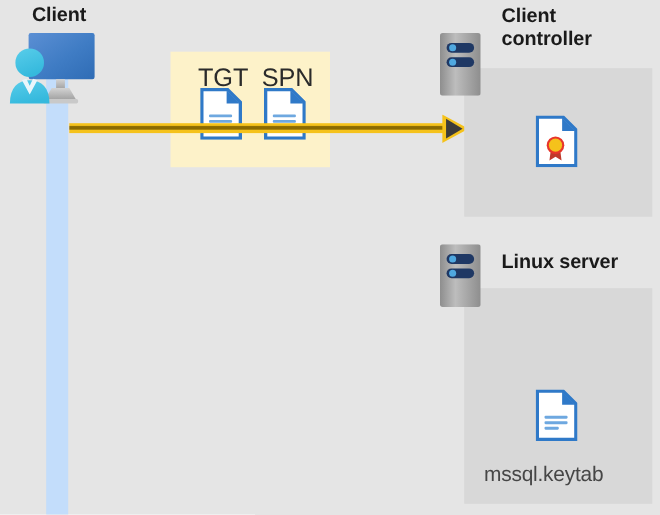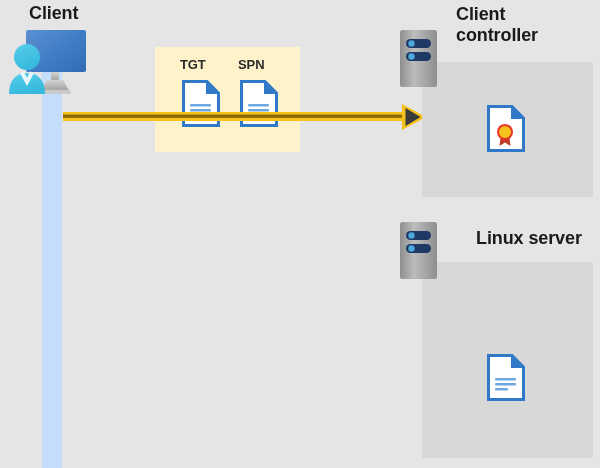--- a/index.html
+++ b/index.html
@@ -32,35 +32,34 @@
   .title-label {
     font-weight: bold;
     color: #1a1a1a;
     font-size: 18px;
     line-height: 21px;
     letter-spacing: -0.1px;
     white-space: pre-line;
   }
   #client-title { left: 29px; top: 3px; }
   #dc-title { left: 456px; top: 4px; }
-  #linux-title { left: 456px; top: 228px; margin-left: 20px; }
+  #linux-title { left: 456px; top: 228px; }
 
   #keytab-label {
     left: 440px;
     top: 421px;
     font-size: 19px;
     color: #464646;
     letter-spacing: -0.2px;
   }
 
   .doc-cap {
-    font-size: 13px;
+    font-size: 23px;
     color: #2b2b2b;
     letter-spacing: -0.1px;
-    font-weight: bold;
   }
   #tgt-cap { left: 180px; top: 57px; }
   #spn-cap { left: 238px; top: 57px; text-align: center; }
 
   
   #client-icon { left: 6px; top: 26px; width: 84px; height: 72px; }
 
   
   #token-box {
     left: 155px;
@@ -247,14 +246,15 @@
       <path d="M1.5 1.5 H25 L36.5 13 V45.5 H1.5 Z" fill="#ffffff" stroke="#2f79c8" stroke-width="3"></path>
       <path d="M24 2 L36 14 H24 Z" fill="#2f79c8"></path>
       <g fill="#6ea8e0">
         <rect x="8" y="24" width="21" height="2.6" rx="1"></rect>
         <rect x="8" y="29" width="21" height="2.6" rx="1"></rect>
         <rect x="8" y="34" width="13" height="2.6" rx="1"></rect>
       </g>
     </svg>
   </div>
 
+  <div class="abs" id="keytab-label">mssql.keytab</div>
 
 </div>
 
 </body></html>

